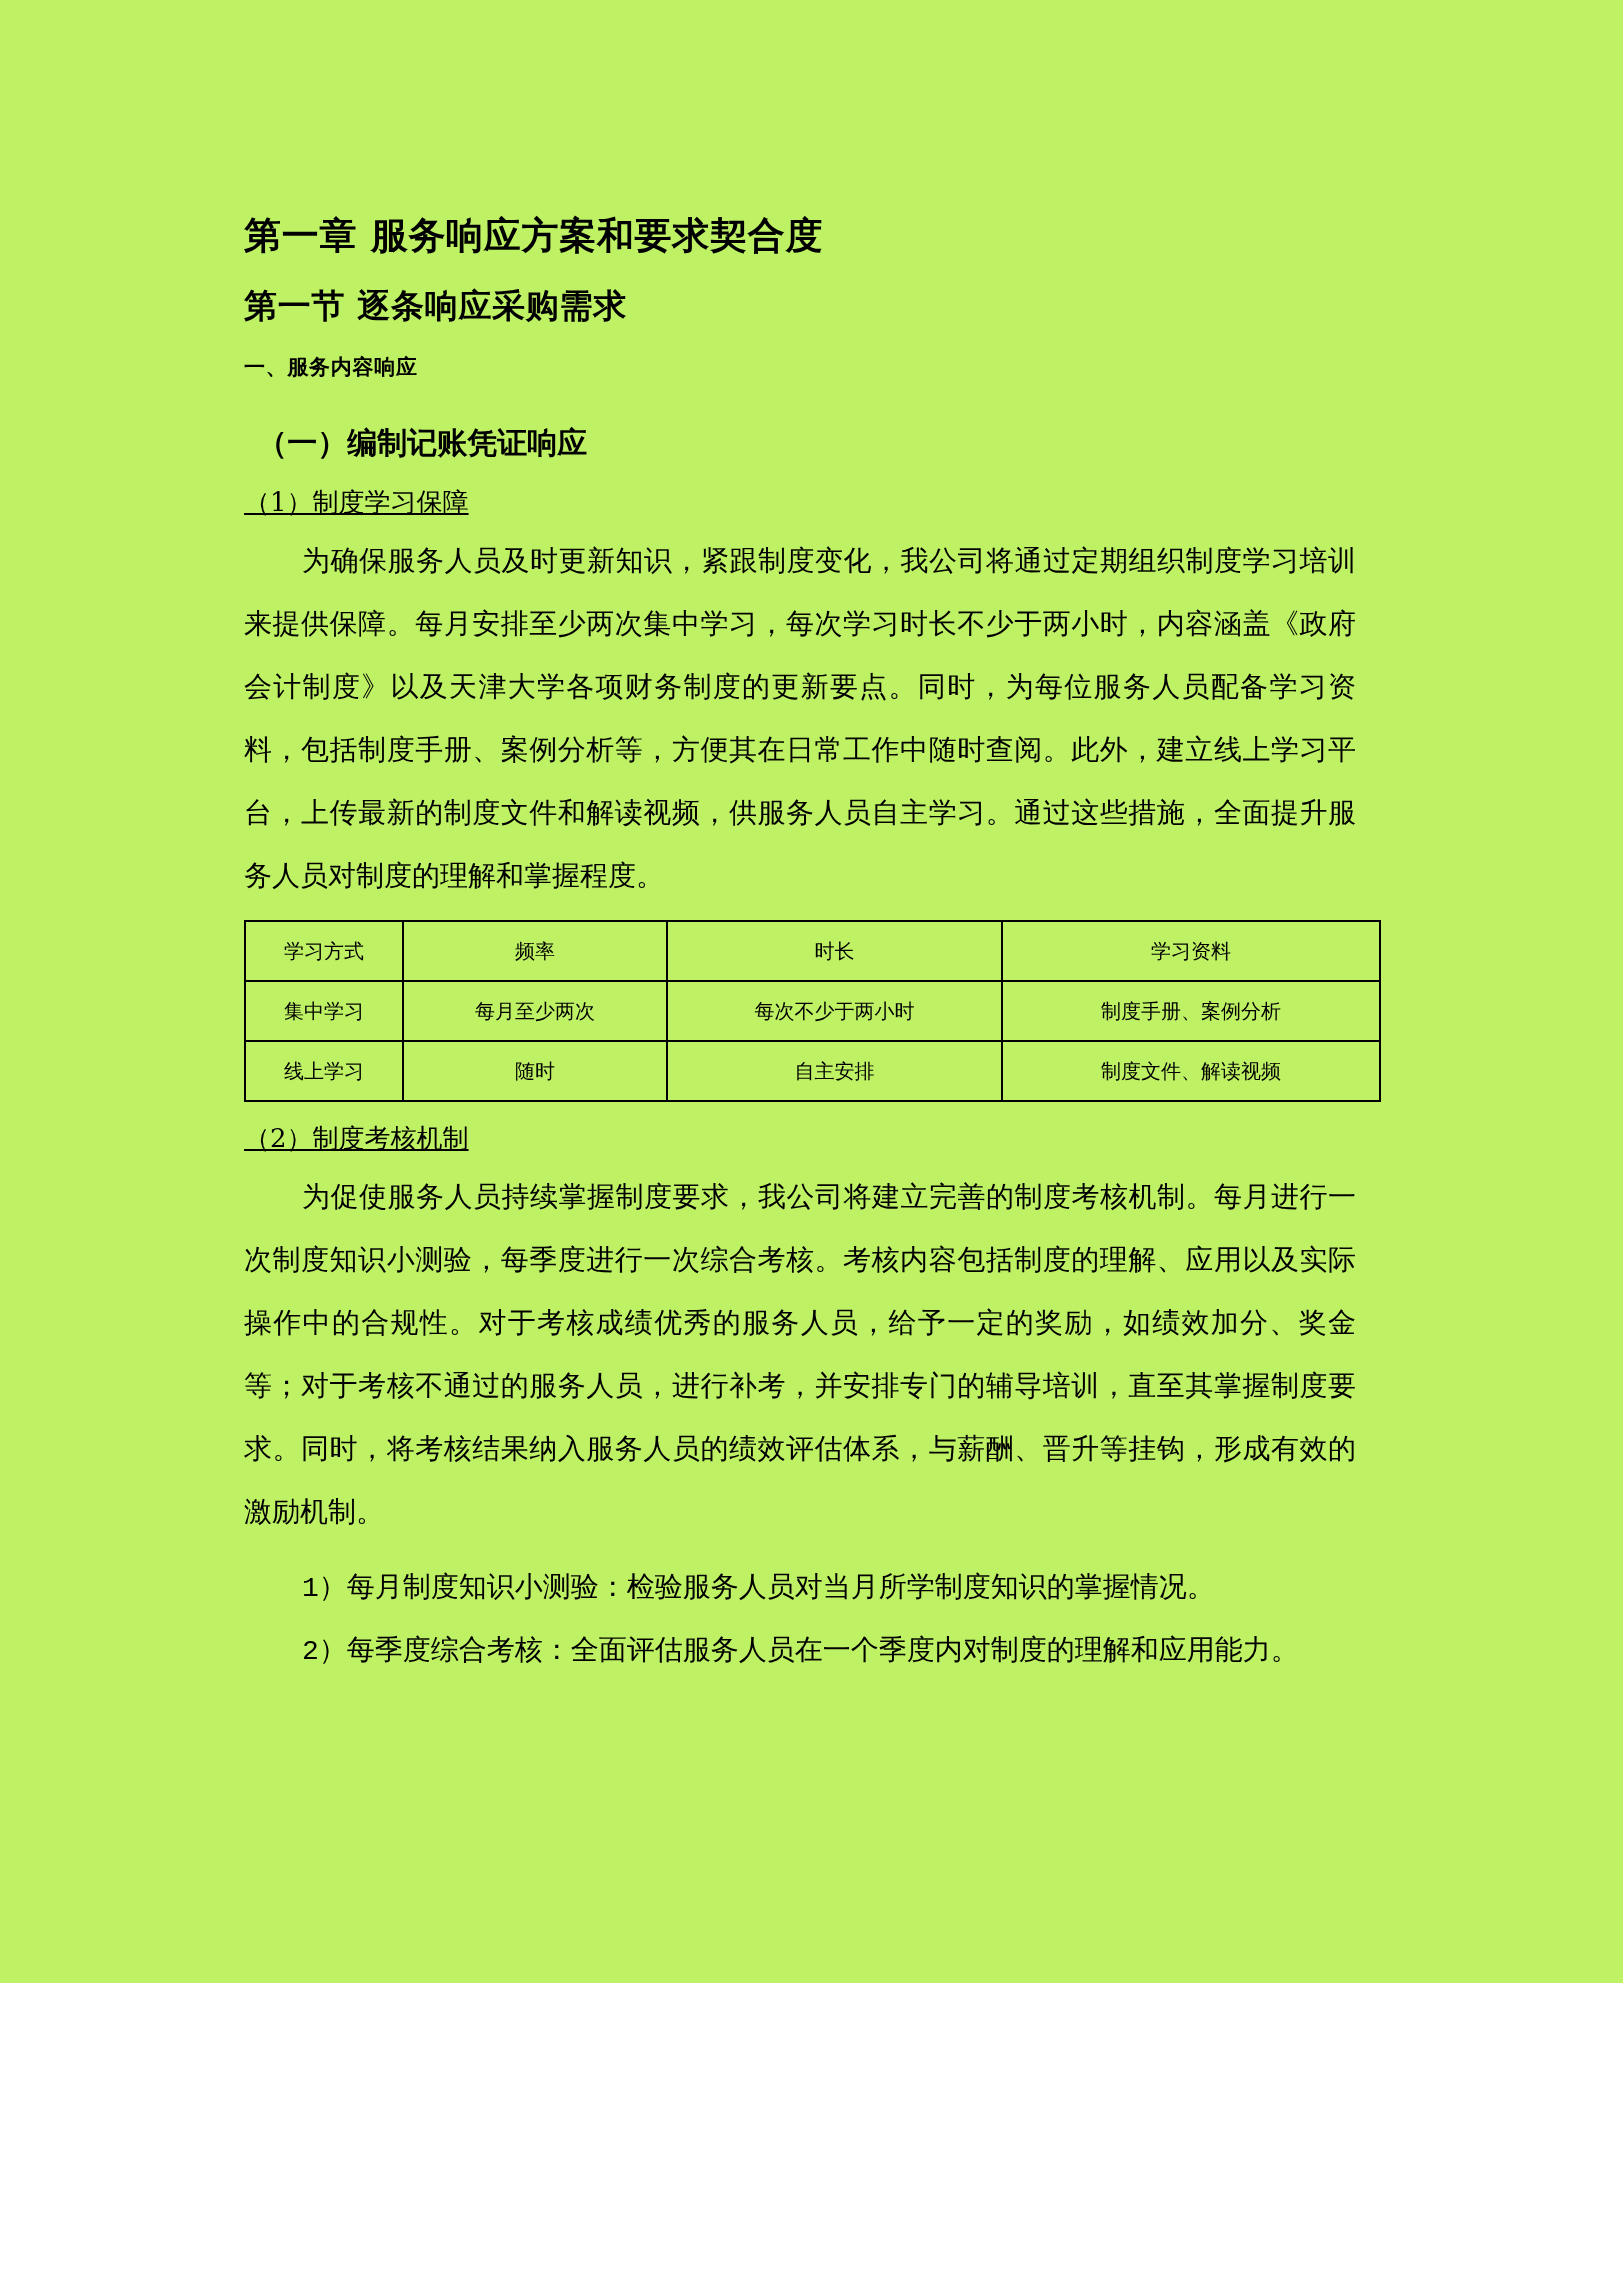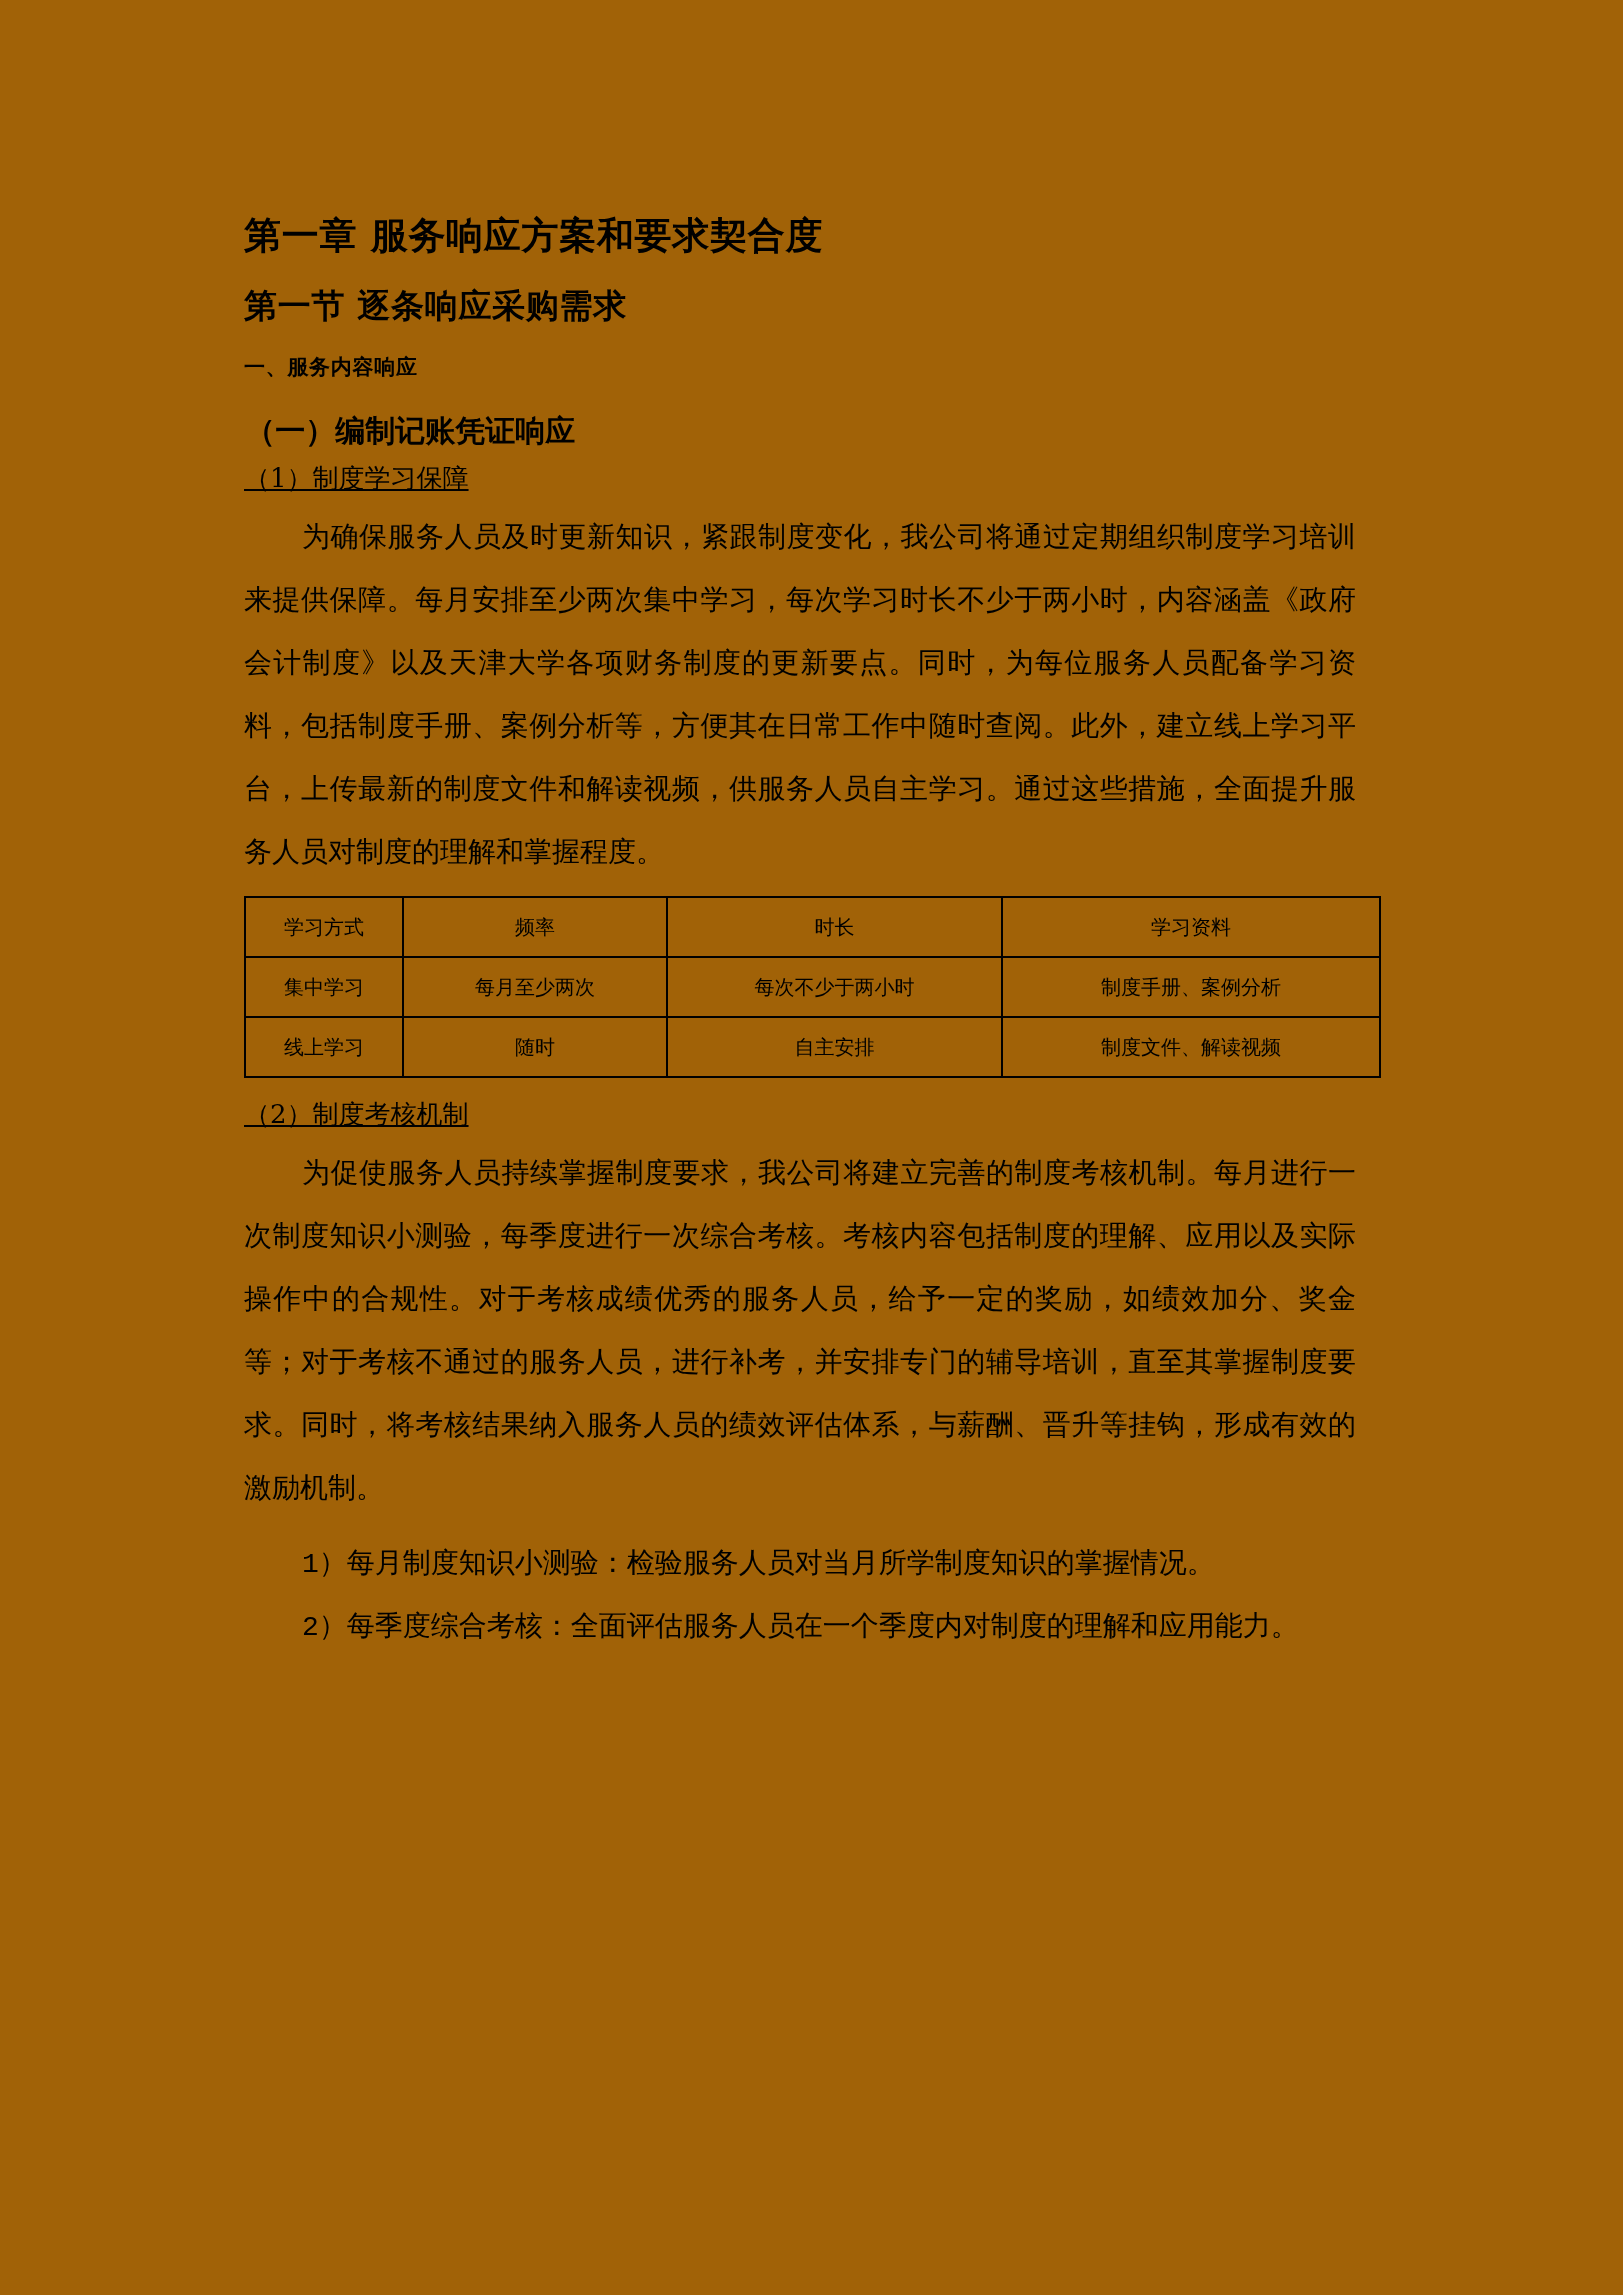--- a/index.html
+++ b/index.html
@@ -3,22 +3,22 @@
 <meta charset="utf-8">
 <style>
   html, body {
     margin: 0;
     padding: 0;
     background: #ffffff;
   }
   .page {
     position: relative;
     width: 1623px;
-    height: 2295px;
-    background: #a16207;
+    height: 1983px;
+    background: #bef264;
     box-sizing: border-box;
     font-family: "DejaVu Serif", "Liberation Serif", serif;
     color: #000000;
     overflow: hidden;
   }
   .content {
     position: absolute;
     left: 244px;
     top: 0;
     width: 1112px;
@@ -52,21 +52,21 @@
     line-height: 1.0;
     margin: 0;
     padding-top: 35px;
     letter-spacing: 0.7px;
     white-space: nowrap;
   }
   .h-para-group {
     font-family: "DejaVu Serif", "Liberation Serif", serif;
     font-size: 30px;
     line-height: 1.0;
-    margin: 0;
+    margin: 12px;
     padding-top: 38px;
     padding-left: 1.3px;
     white-space: nowrap;
   }
   .h-item {
     font-family: "DejaVu Serif", "Liberation Serif", serif;
     font-weight: bold;
     font-size: 26px;
     line-height: 1.0;
     margin: 0;

